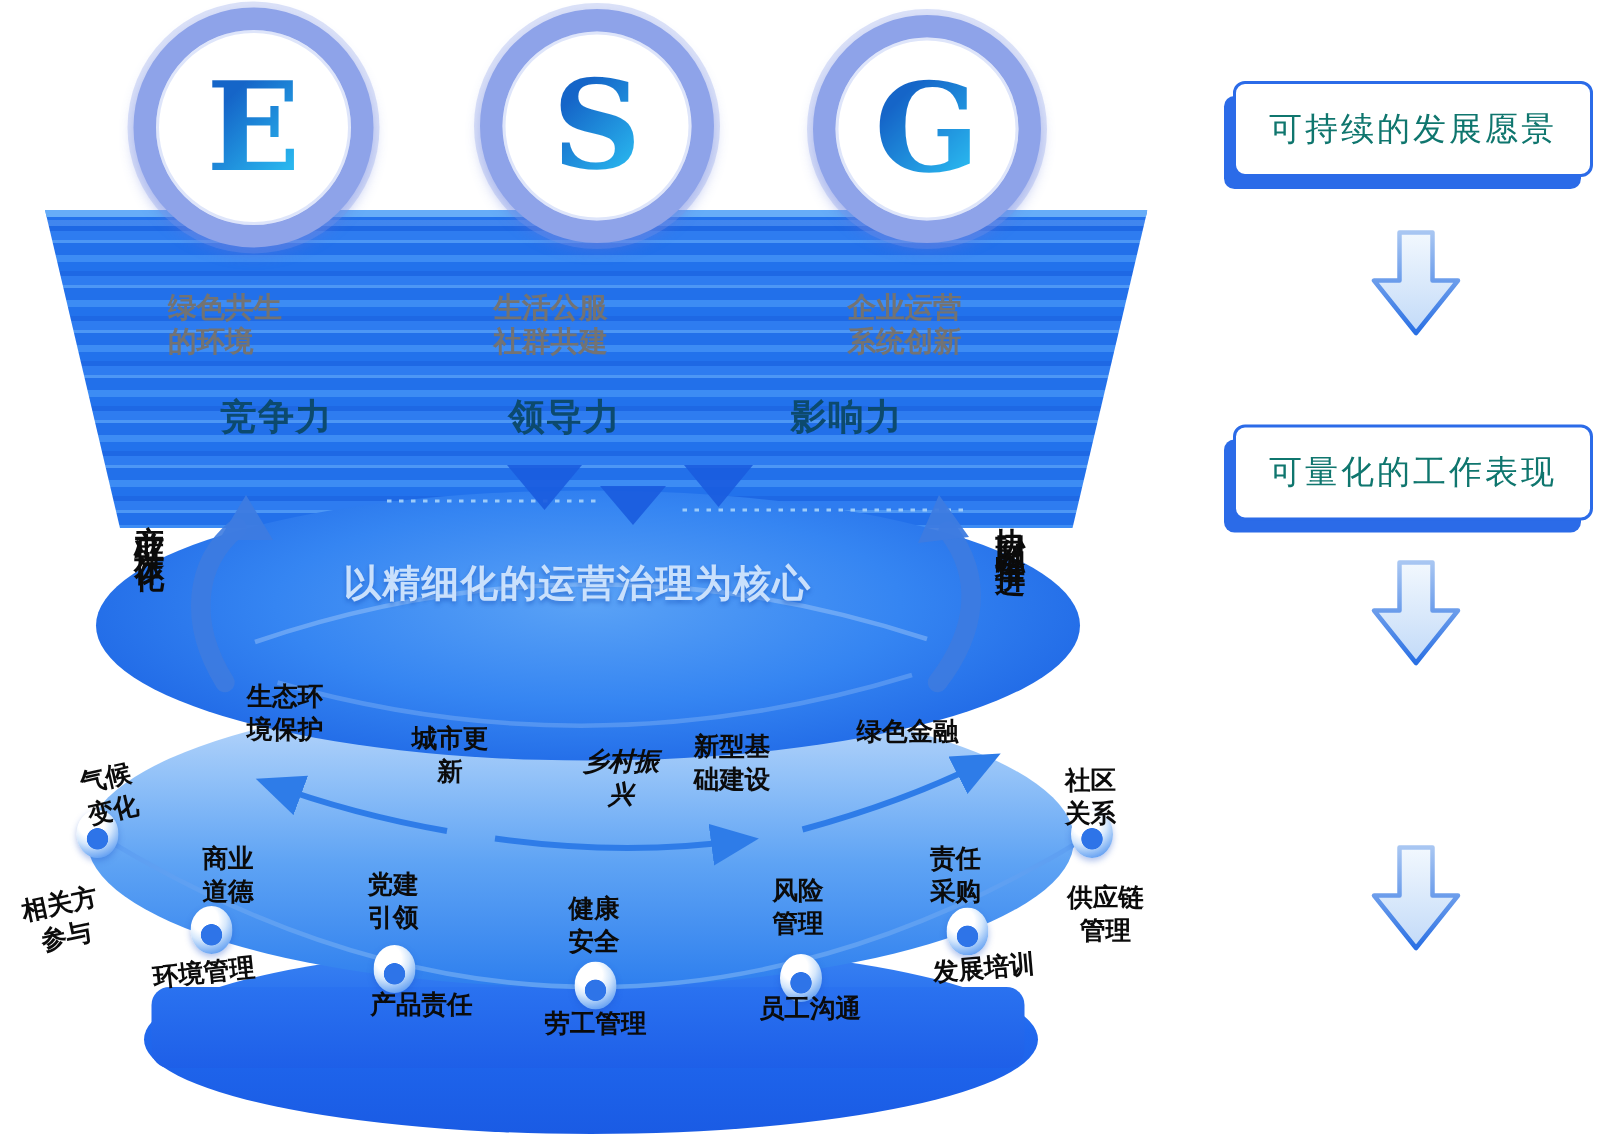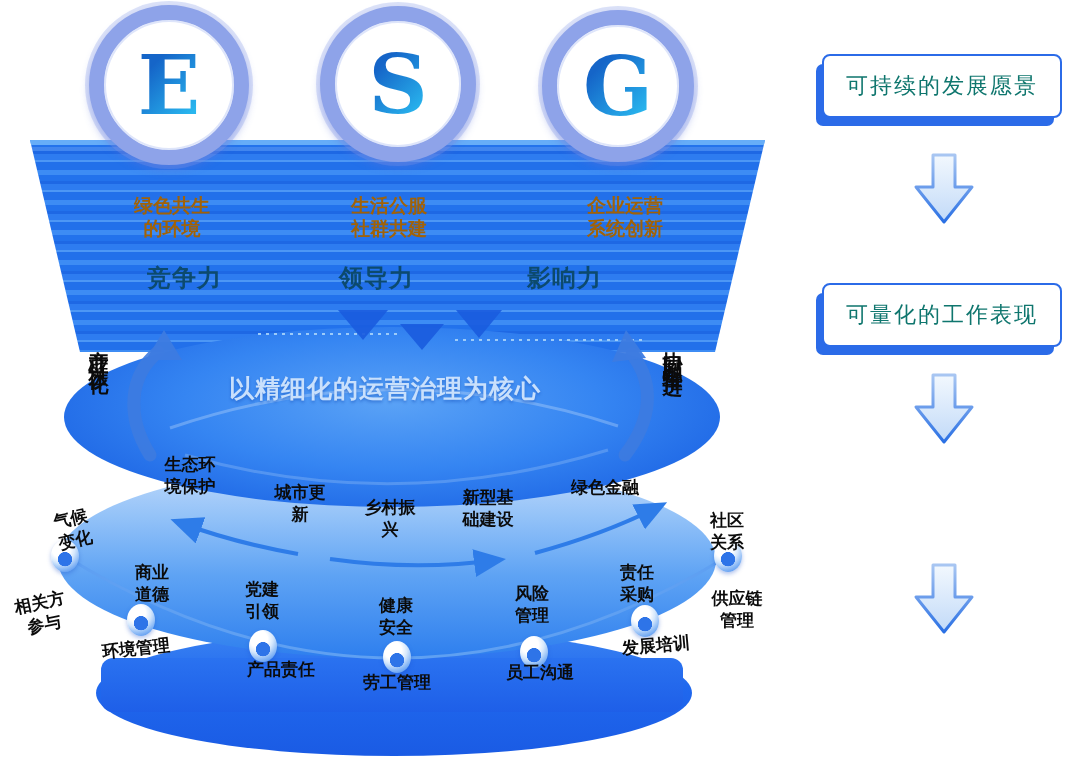--- a/index.html
+++ b/index.html
@@ -37,22 +37,22 @@
     position:absolute;border-radius:50%;background:#ffffff;border:15px solid #8EA3E9;z-index:6;
     box-shadow:0 0 0 4px rgba(130,150,230,.28),0 5px 9px rgba(90,115,220,.45),inset 0 0 0 2px rgba(160,180,240,.35);
     display:flex;align-items:center;justify-content:center;box-sizing:border-box;
   }
   .esg-letter{
     font-family:"DejaVu Serif","Liberation Serif",serif;font-weight:700;font-size:82px;line-height:1;
     background:linear-gradient(135deg,#1565C8 25%,#29B6EE 85%);
     -webkit-background-clip:text;background-clip:text;color:transparent;
   }
   
-  .circle-label{position:absolute;z-index:6;white-space:pre-line;text-align:center;
-    font-size:19px;font-weight:700;line-height:1.22;color:#a16207;}
+  .circle-label{position:absolute;z-index:6;white-space:pre-line;
+    font-size:19px;font-weight:700;line-height:1.22;color:#737373;}
   .circle-keyword{position:absolute;z-index:6;font-size:24px;font-weight:800;color:#0c4a6e;letter-spacing:1px;}
   .core-banner{position:absolute;left:222px;top:372px;width:326px;z-index:6;text-align:center;
     font-size:25px;font-weight:700;letter-spacing:1px;color:#C9E0FC;text-shadow:0 2px 3px rgba(16,70,180,.45);}
   .axis{position:absolute;z-index:6;writing-mode:vertical-rl;text-orientation:upright;
     font-size:20px;font-weight:700;color:#0b0b0b;letter-spacing:5px;}
   .ring-label{position:absolute;z-index:7;white-space:pre-line;text-align:center;
     font-size:17px;font-weight:700;line-height:1.28;color:#0b0b0b;}
   
   .bead{
     position:absolute;width:28px;height:32px;border-radius:50%;z-index:5;
@@ -140,21 +140,21 @@
   <div class="circle-keyword" style="left:527px;top:262px;">影响力</div>
 
   <div class="core-banner">以精细化的运营治理为核心</div>
   <div class="axis" style="left:86px;top:334px;height:172px;">产业链一体化</div>
   <div class="axis" style="left:660px;top:336px;height:176px;">协同融合推进</div>
 
   <div class="ring-label" style="left:148px;top:454px;width:84px;">生态环
 境保护</div>
   <div class="ring-label" style="left:258px;top:482px;width:84px;">城市更
 新</div>
-  <div class="ring-label" style="left:348px;top:497px;width:84px;">乡村振
+  <div class="ring-label" style="left:372px;top:497px;width:84px;font-style:italic;">乡村振
 兴</div>
   <div class="ring-label" style="left:446px;top:487px;width:84px;text-align:center;">新型基
 础建设</div>
   <div class="ring-label" style="left:545px;top:477px;width:120px;">绿色金融</div>
   <div class="ring-label" style="left:35px;top:508px;width:76px;transform:rotate(-13deg);">气候
 变化</div>
   <div class="ring-label" style="left:687px;top:510px;width:80px;">社区
 关系</div>
 
   <div class="ring-label" style="left:0px;top:592px;width:84px;transform:rotate(-12deg);">相关方

